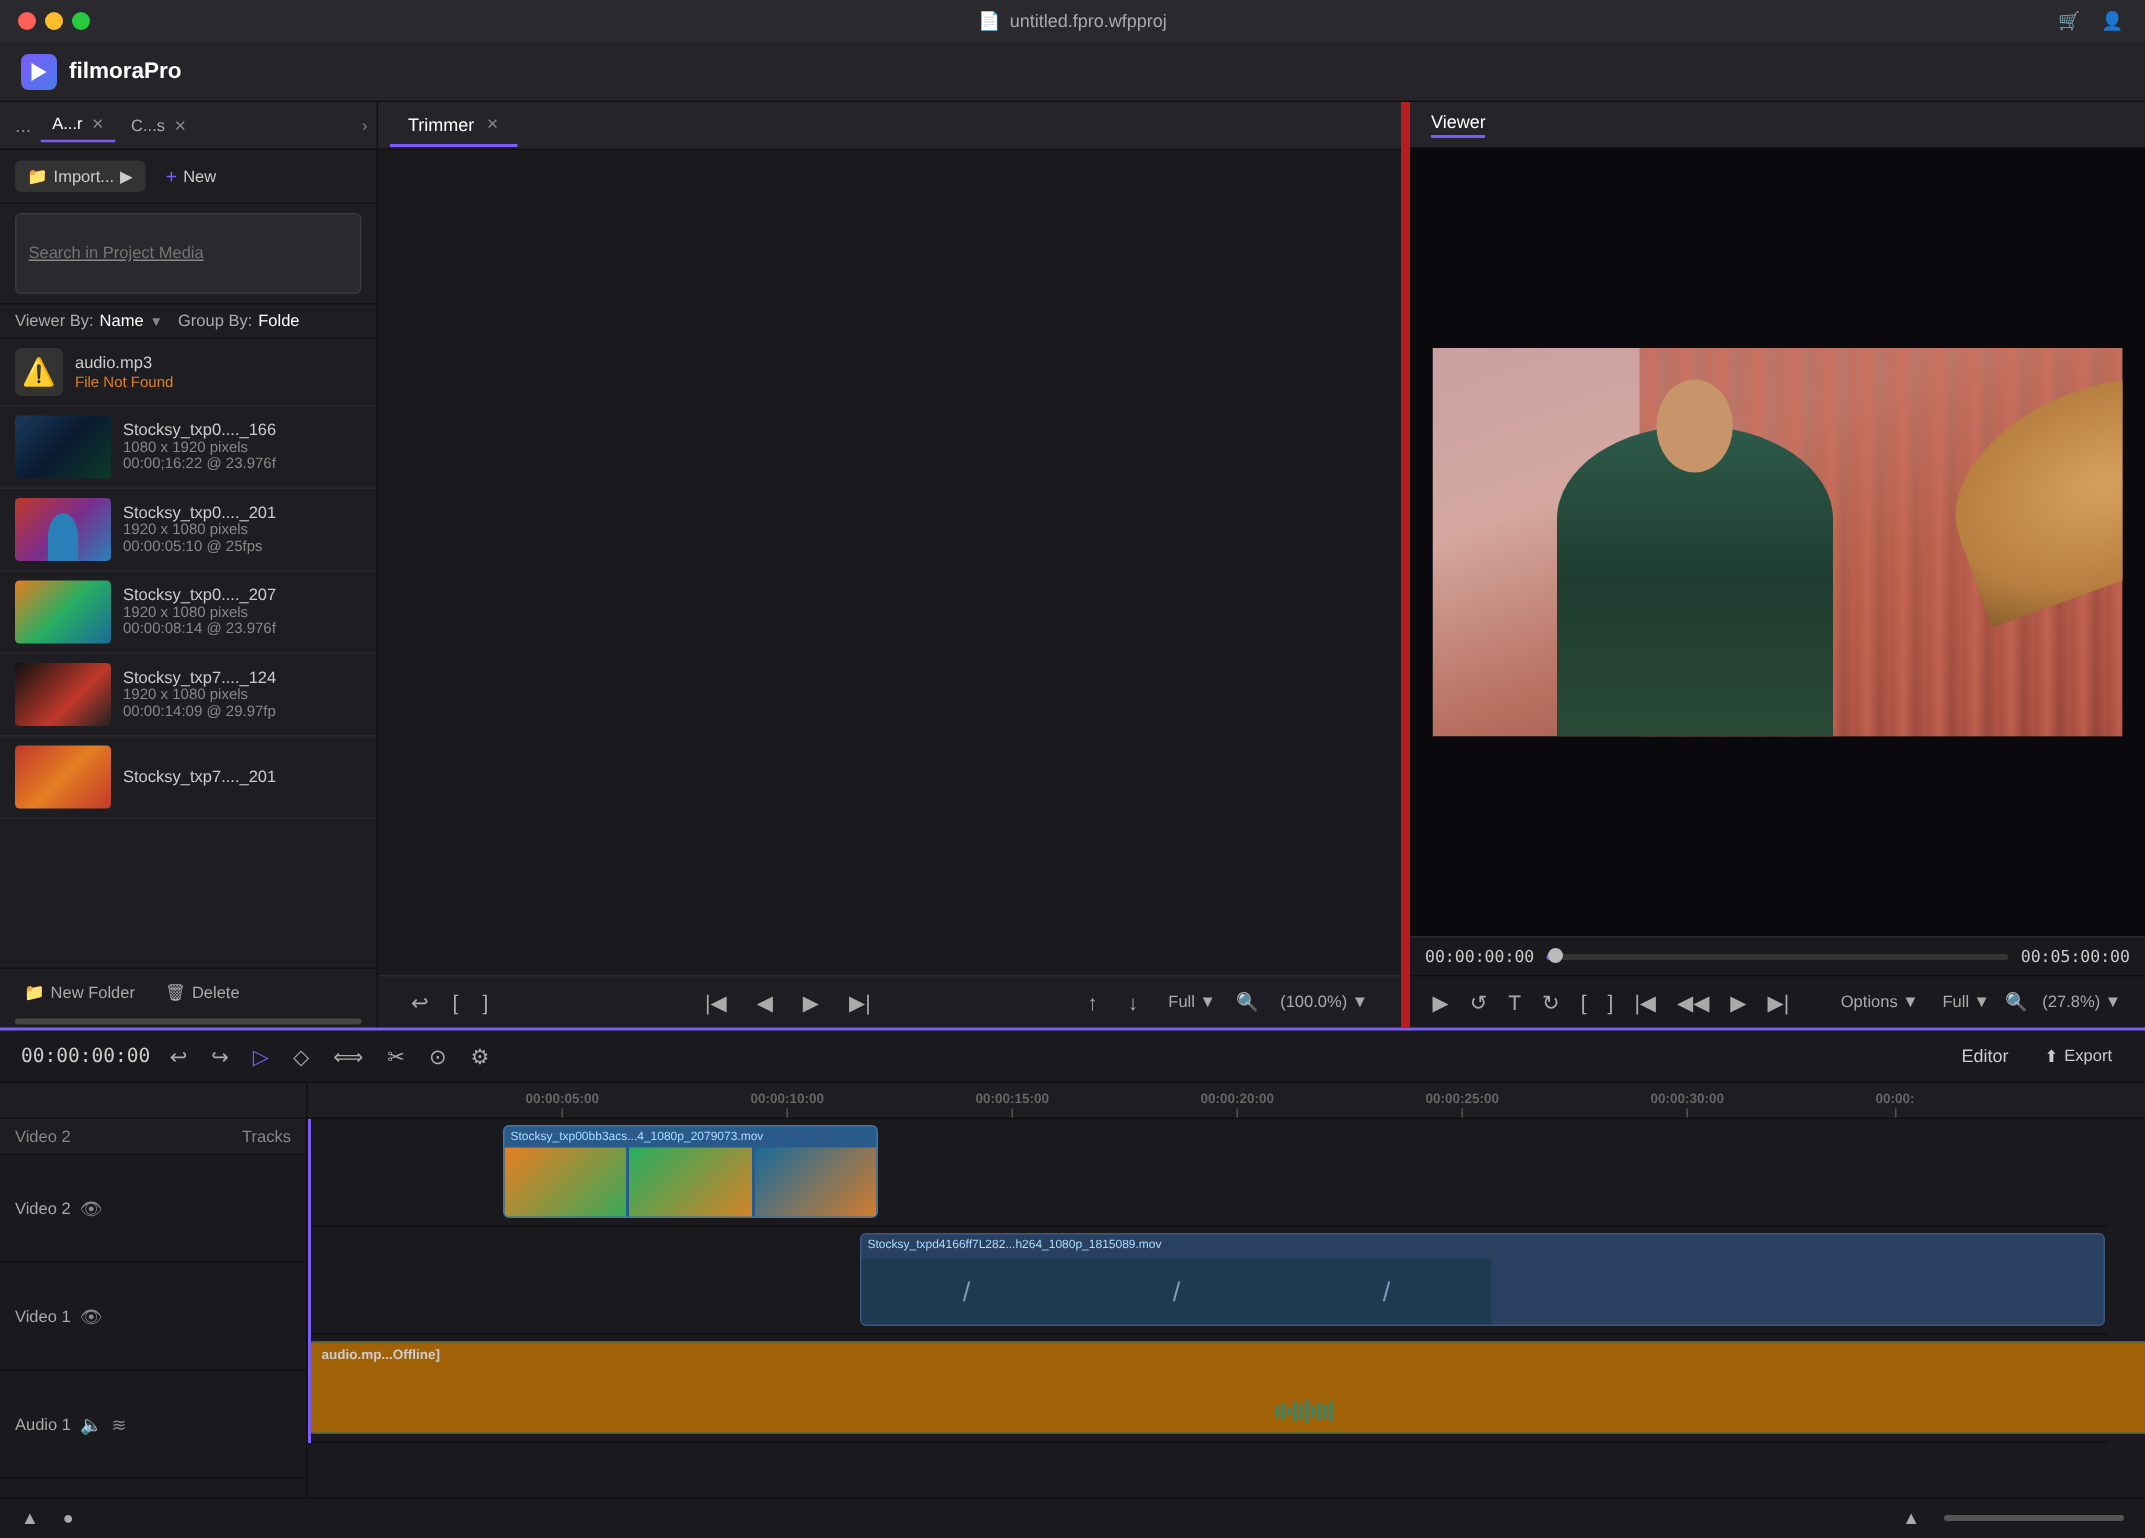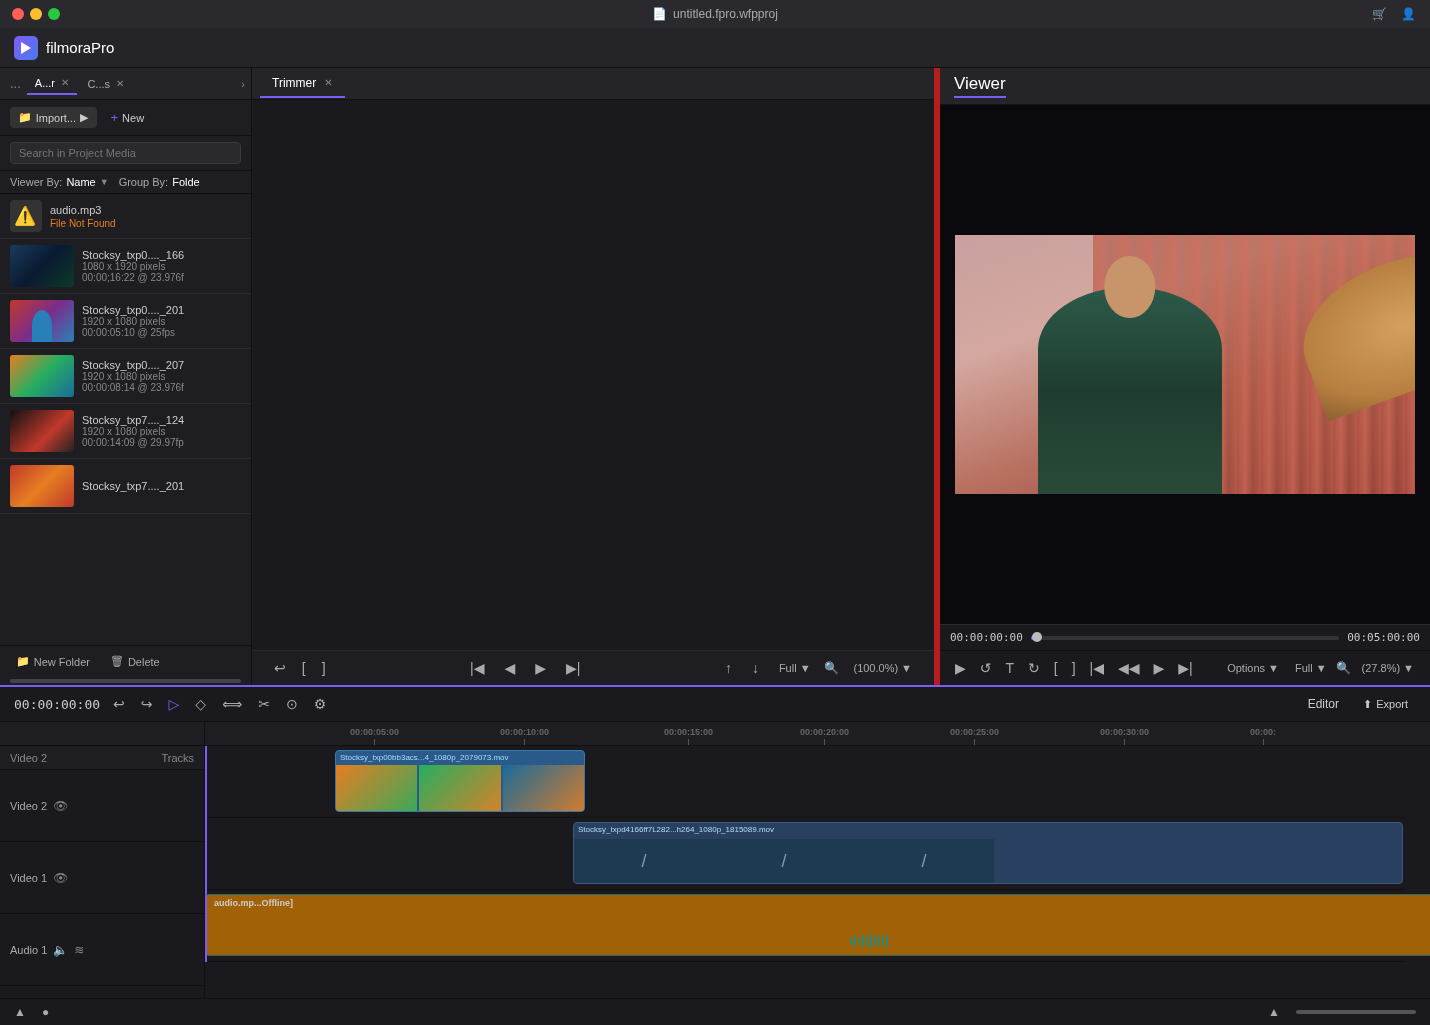--- a/index.html
+++ b/index.html
@@ -62,21 +62,21 @@
       padding: 0 14px;
       flex-shrink: 0;
       border-bottom: 1px solid #111;
     }
     .app-logo {
       display: flex;
       align-items: center;
       gap: 8px;
       color: #fff;
       font-size: 15px;
-      font-weight: 400;
+      font-weight: 700;
     }
     .logo-icon {
       width: 24px; height: 24px;
       background: linear-gradient(135deg, #7c5cf6, #4b7bec);
       border-radius: 5px;
       display: flex; align-items: center; justify-content: center;
       color: #fff; font-size: 13px; font-weight: bold;
     }
 
     
@@ -179,24 +179,25 @@
     .search-bar {
       padding: 6px 10px;
       border-bottom: 1px solid #111;
       flex-shrink: 0;
     }
     .search-input {
       width: 100%;
       background: #2a2a2e;
       border: 1px solid #3a3a3e;
       border-radius: 4px;
-      padding: 4px 8px;
+      padding: 20px 8px;
       color: #888;
       font-size: 11px;
       outline: none;
+      text-decoration: underline;
     }
 
     
     .arrange-bar {
       display: flex;
       align-items: center;
       padding: 5px 10px;
       gap: 4px;
       flex-shrink: 0;
       font-size: 11px;
@@ -372,21 +373,21 @@
 
     .viewer-tab {
       display: flex; align-items: center;
       padding: 6px 14px;
       border-bottom: 1px solid #111;
       background: #252529;
       flex-shrink: 0;
     }
     .viewer-tab-label {
       color: #fff;
-      font-size: 17px;
+      font-size: 12px;
       border-bottom: 2px solid #7c5cf6;
       padding-bottom: 2px;
     }
 
     .viewer-video {
       flex: 1;
       background: #0a0a0e;
       display: flex;
       align-items: center;
       justify-content: center;
@@ -1029,21 +1030,21 @@
       <div class="time-ruler">
         <div class="ruler-marks">
           <div class="ruler-mark" style="left:145px;">
             <span>00:00:05:00</span>
             <div class="ruler-tick"></div>
           </div>
           <div class="ruler-mark" style="left:295px;">
             <span>00:00:10:00</span>
             <div class="ruler-tick"></div>
           </div>
-          <div class="ruler-mark" style="left:459px;justify-content:flex-end;">
+          <div class="ruler-mark" style="left:445px;justify-content:flex-end;">
             <span>00:00:15:00</span>
             <div class="ruler-tick"></div>
           </div>
           <div class="ruler-mark" style="left:595px;">
             <span>00:00:20:00</span>
             <div class="ruler-tick"></div>
           </div>
           <div class="ruler-mark" style="left:745px;">
             <span>00:00:25:00</span>
             <div class="ruler-tick"></div>

